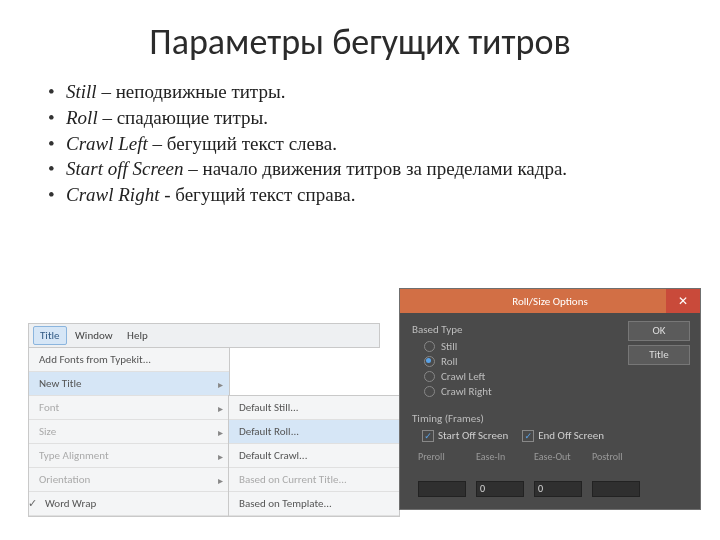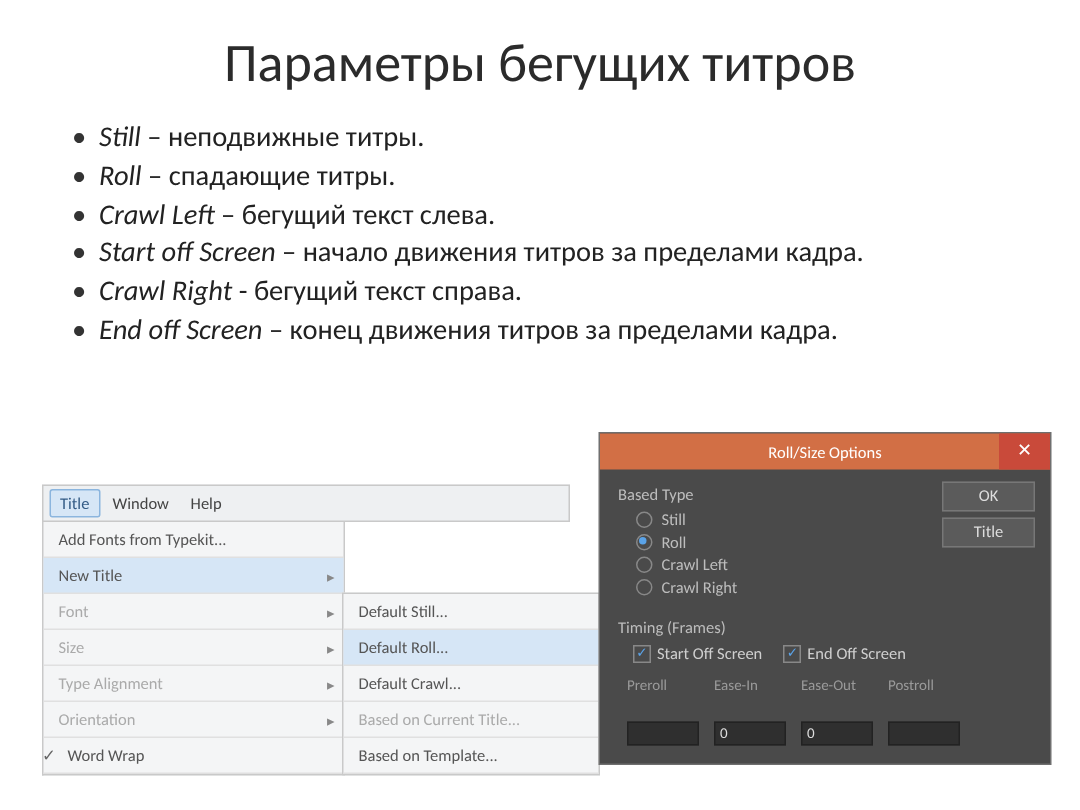--- a/index.html
+++ b/index.html
@@ -25,20 +25,21 @@
     font-size: 36px;
     font-weight: 400;
     color: #2b2b2b;
   }
   ul.bullets {
     list-style: none;
     padding: 0 0 0 10px;
     margin: 0;
     font-size: 19px;
     line-height: 1.25;
+    font-family: Liberation Serif, serif;
   }
   ul.bullets li {
     position: relative;
     padding-left: 18px;
     margin: 0 0 2px 0;
     color: #222;
   }
   ul.bullets li::before {
     content: "•";
     position: absolute;
@@ -181,21 +182,20 @@
 
 <div class="slide">
   <h1 class="title">Параметры бегущих титров</h1>
 
   <ul class="bullets">
     <li><span class="term">Still</span><span> – неподвижные титры.</span></li>
     <li><span class="term">Roll</span><span> – спадающие титры.</span></li>
     <li><span class="term">Crawl Left</span><span> – бегущий текст слева.</span></li>
     <li><span class="term">Start off Screen</span><span> – начало движения титров за пределами кадра.</span></li>
     <li><span class="term">Crawl Right</span><span> - бегущий текст справа.</span></li>
-    <li><span class="term">End off Screen</span><span> – конец движения титров за пределами кадра.</span></li>
   </ul>
 
   <div class="menu-shot">
     <div class="menubar">
       <span class="menu-item active">Title</span>
       <span class="menu-item">Window</span>
       <span class="menu-item">Help</span>
     </div>
     <div style="position:relative;">
       <div class="dropdown">

